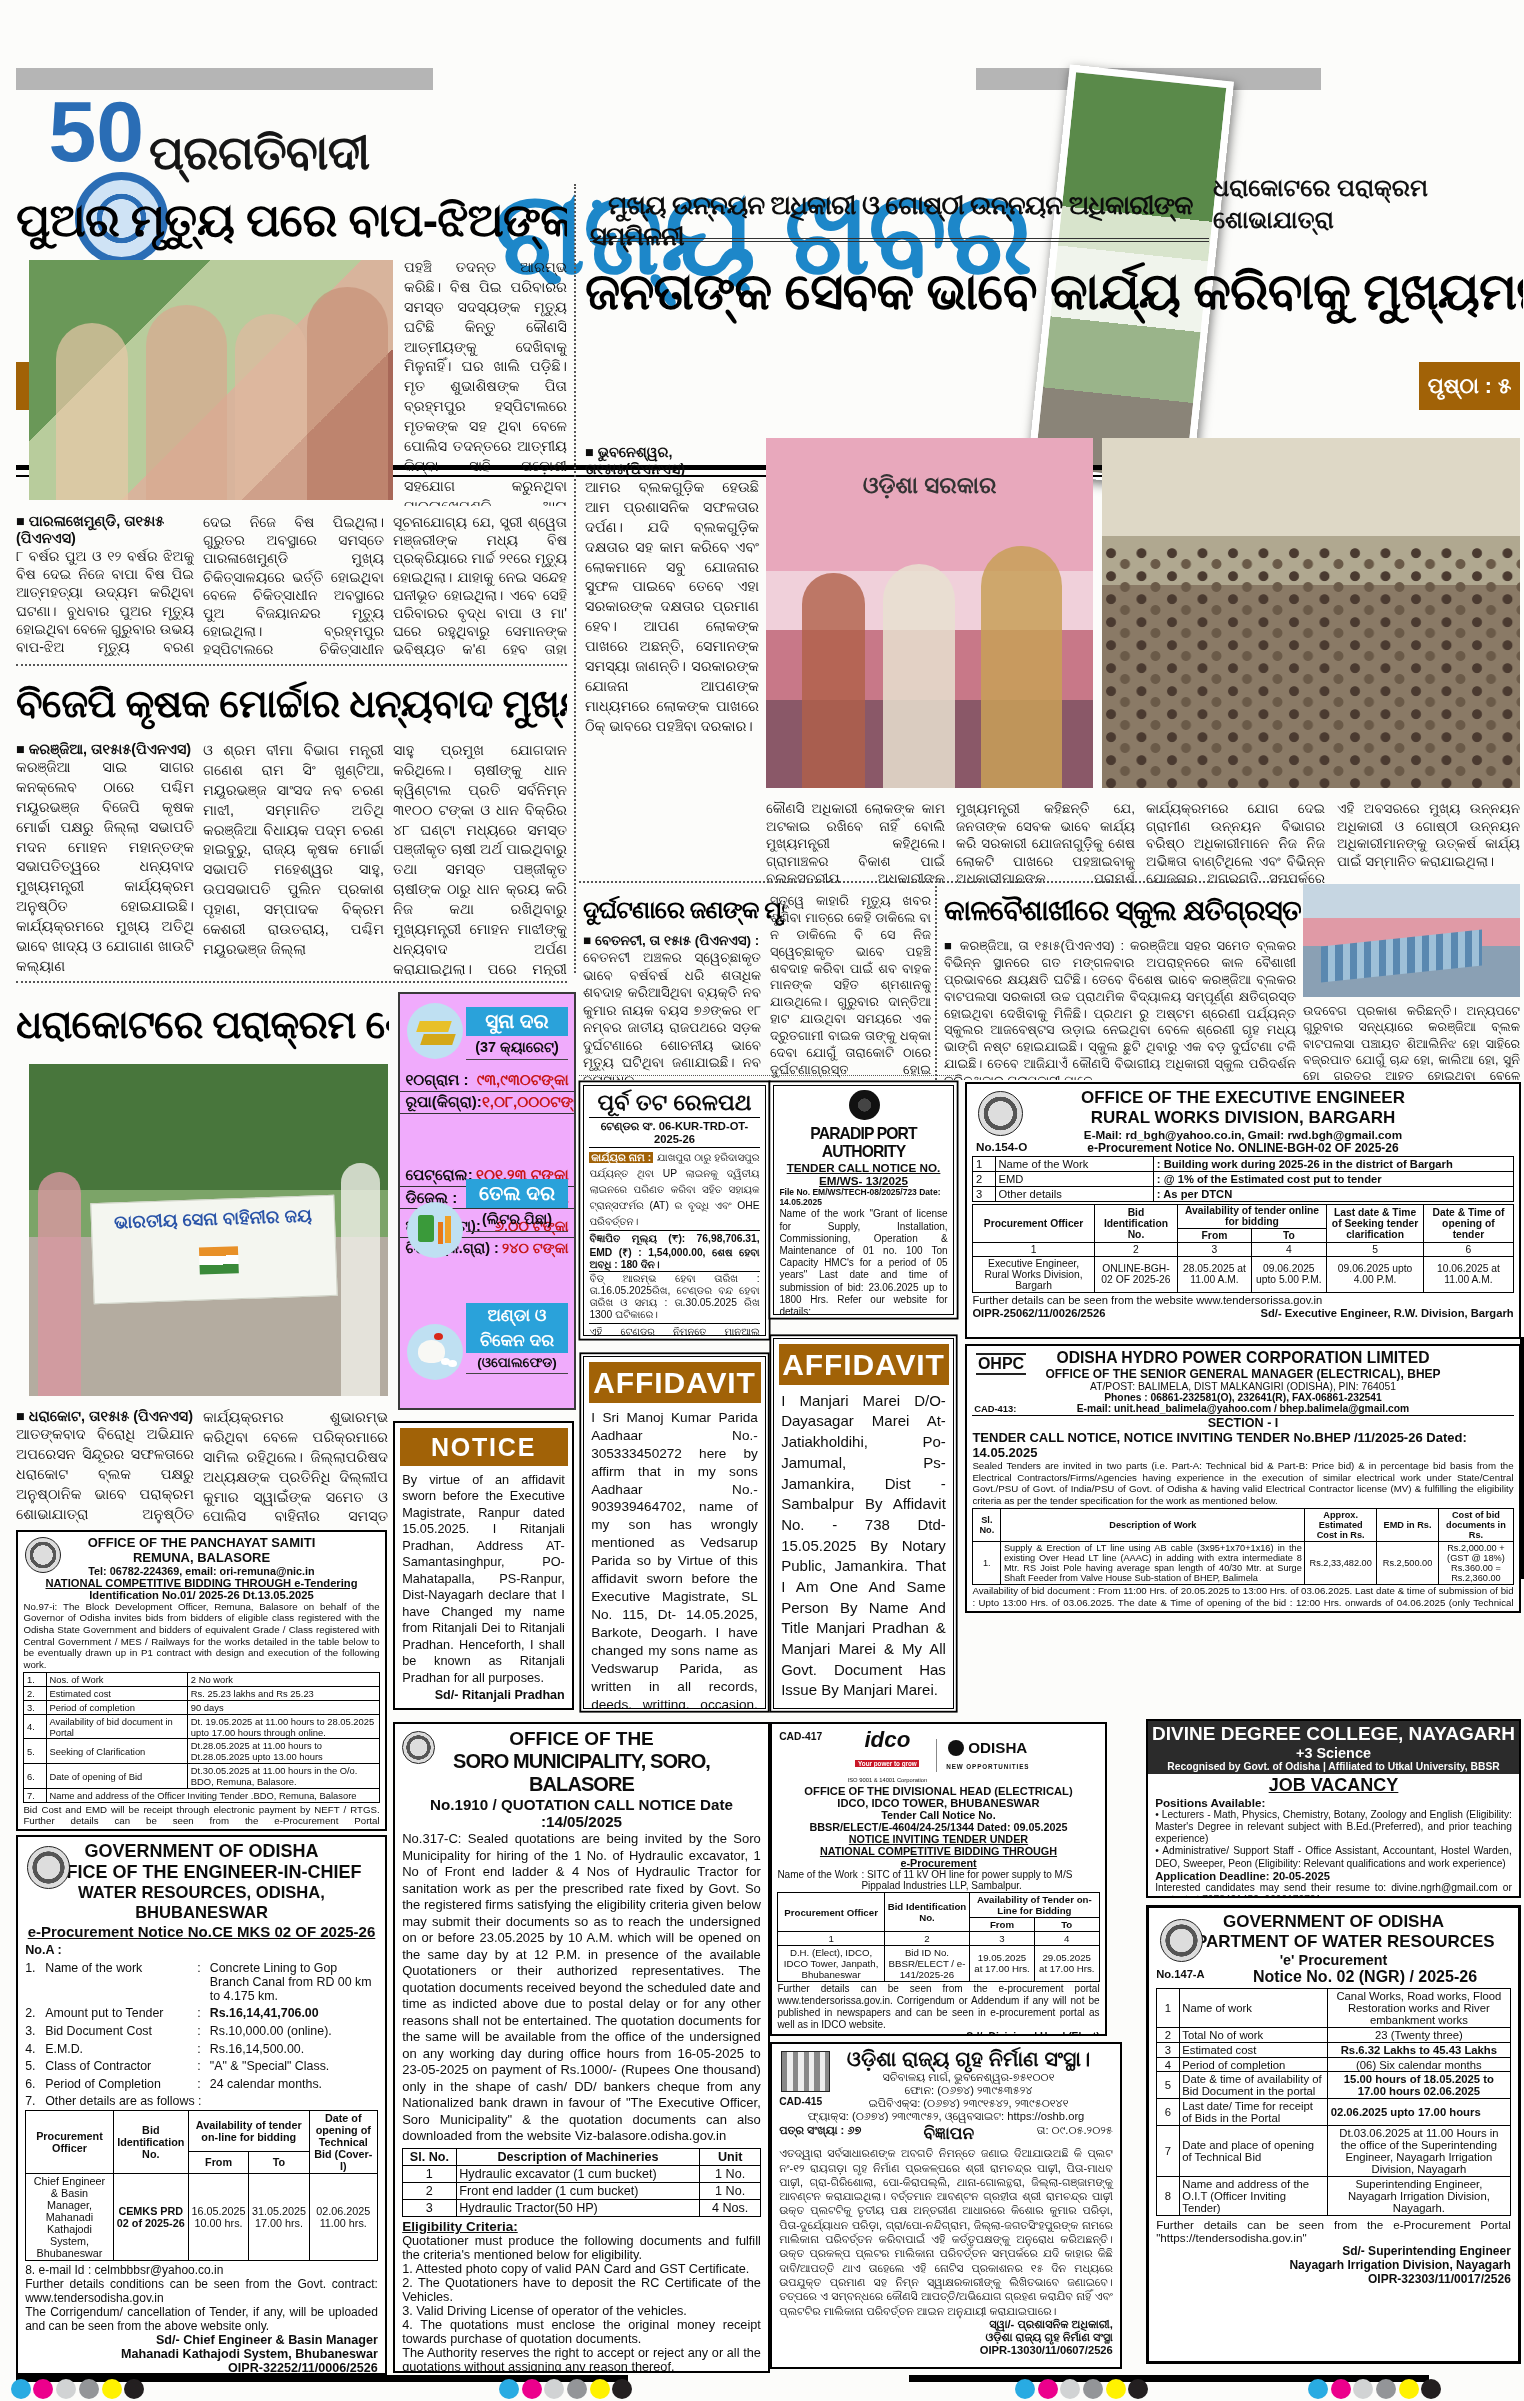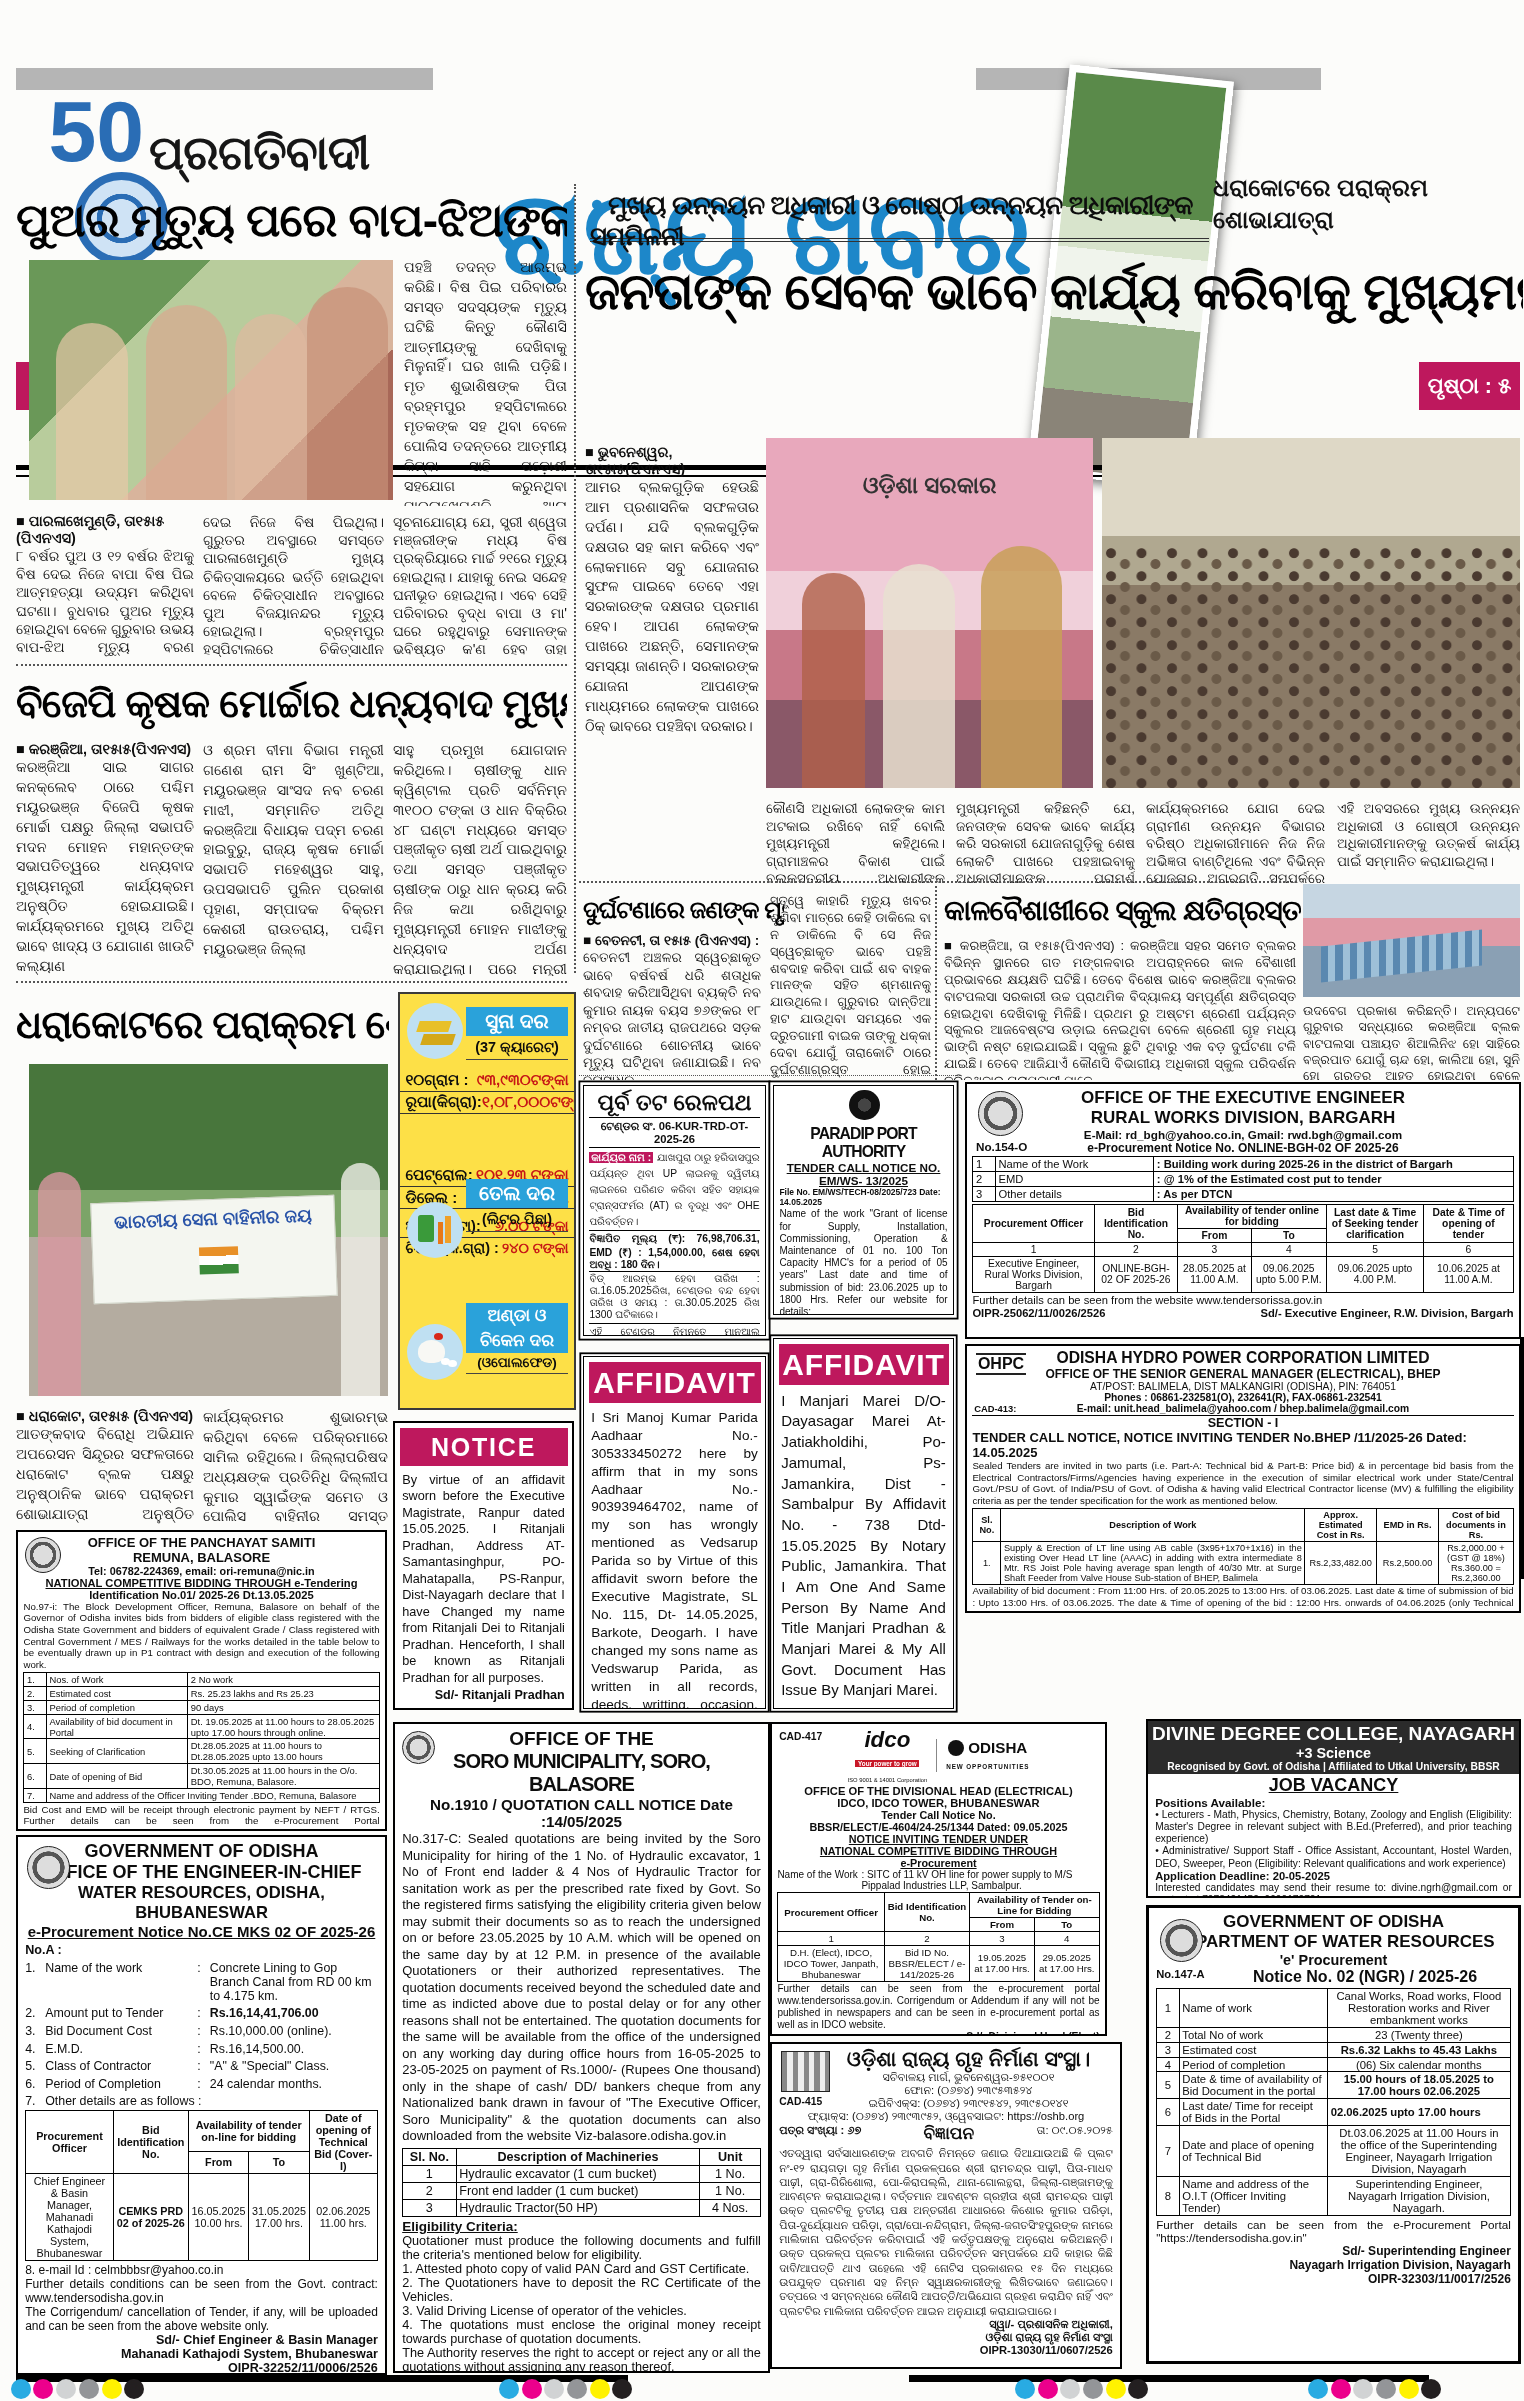--- a/index.html
+++ b/index.html
@@ -12,21 +12,21 @@
   .nw{white-space:nowrap}
   .ov{overflow:hidden}
   .hl{font-weight:bold;letter-spacing:-0.9px;color:#000}
   .tx{font-size:14px;line-height:1.3;text-align:justify}
   .txo{font-size:14.4px;line-height:1.38;text-align:justify}
   .dl{font-weight:bold}
   .hr-dot{border-top:2.7px dotted #555}
   .vr-dot{border-left:2.7px dotted #555}
   .box{position:absolute;border:2.7px solid #000;background:#fff;overflow:hidden;box-sizing:border-box}
   .dbox{position:absolute;border:1.8px solid #000;box-shadow:0 0 0 2.7px #fff,0 0 0 4.5px #000;background:#fff;overflow:hidden;box-sizing:border-box}
-  .blackbar{background:#be185d;color:#fff}
+  .blackbar{background:#a16207;color:#fff}
   table{border-collapse:collapse;width:100%}
   .tb td,.tb th{border:1.4px solid #000;padding:0.9px 2.7px;vertical-align:middle}
   .ph{position:absolute;overflow:hidden;background:#9ab48a}
   .icon-circle{border-radius:50%;position:absolute}
   .redv{color:#c61616;font-weight:bold}
   .rate-row{display:flex;justify-content:space-between;align-items:baseline;padding:1.8px 5.4px;border-bottom:1.8px solid #333}
   .dotset{position:absolute;display:flex;gap:2.7px}
   .dot{width:20px;height:20px;border-radius:50%}
 </style>
 </head>
@@ -134,21 +134,21 @@
     </div>
     <div class="abs" style="left:9px;top:108px;width:43px;height:224px;border-radius:21.5px 21.5px 0 0;background:#d897a0;opacity:.8"></div>
     <div class="abs" style="left:312px;top:99px;width:39px;height:233px;border-radius:20px 20px 0 0;background:#f0f0e8;opacity:.8"></div>
   </div>
   <div class="abs" style="left:16px;top:1408px;width:178px;height:118px;overflow:hidden">
     <div class="dl" style="font-size:14.4px">■ ଧରାକୋଟ, ତା୧୫ା୫ (ପିଏନଏସ)</div>
     <div class="txo">ଆତଙ୍କବାଦ ବିରୋଧି ଅଭିଯାନ ଅପରେସନ ସିନ୍ଦୂରର ସଫଳତାରେ ଧରାକୋଟ ବ୍ଲକ ପକ୍ଷରୁ ଅନୁଷ୍ଠାନିକ ଭାବେ ପରାକ୍ରମ ଶୋଭାଯାତ୍ରା ଅନୁଷ୍ଠିତ ହୋଇଯାଇଛି।</div>
   </div>
   <div class="abs txo" style="left:203px;top:1408px;width:185px;height:118px;overflow:hidden">କାର୍ଯ୍ୟକ୍ରମର ଶୁଭାରମ୍ଭ କରିଥିବା ବେଳେ ପରିକ୍ରମାରେ ସାମିଲ ରହିଥିଲେ। ଜିଲ୍ଲାପରିଷଦ ଅଧ୍ୟକ୍ଷଙ୍କ ପ୍ରତିନିଧି ଦିଲ୍ଲୀପ କୁମାର ସ୍ୱାଇଁଙ୍କ ସମେତ ଓ ପୋଲିସ ବାହିନୀର ସମସ୍ତ କର୍ମଚାରୀ ଯୋଗ ଦେଇଥିଲେ।</div>
 
-  <div class="box" style="left:398px;top:992px;width:178px;height:418px;background:#fde047;border-color:#3a3a3a">
+  <div class="box" style="left:398px;top:992px;width:178px;height:418px;background:#f0abfc;border-color:#3a3a3a">
     <div class="icon-circle" style="left:7.2px;top:9px;width:56px;height:56px;background:#bfe0f2">
       <div class="abs" style="left:10.8px;top:18px;width:32px;height:10.8px;background:#e8c028;transform:skewX(-18deg)"></div>
       <div class="abs" style="left:14.4px;top:30.5px;width:32px;height:10.8px;background:#d4a818;transform:skewX(-18deg)"></div>
     </div>
     <div class="abs blackbar ctr b" style="left:66px;top:12.6px;width:102px;height:29px;background:#2aa2da;font-size:20px;line-height:29px">ସୁନା ଦର</div>
     <div class="abs ctr b" style="left:66px;top:45px;width:102px;font-size:14.4px;border-bottom:1.8px solid #444;padding-bottom:2.7px">(37 କ୍ୟାରେଟ୍)</div>
     <div class="rate-row" style="margin-top:75px">
       <span class="b" style="font-size:15.2px">୧୦ଗ୍ରାମ :</span>
       <span class="redv" style="font-size:15.2px">୯୩,୯୩୦ଟଙ୍କା</span>
     </div>

